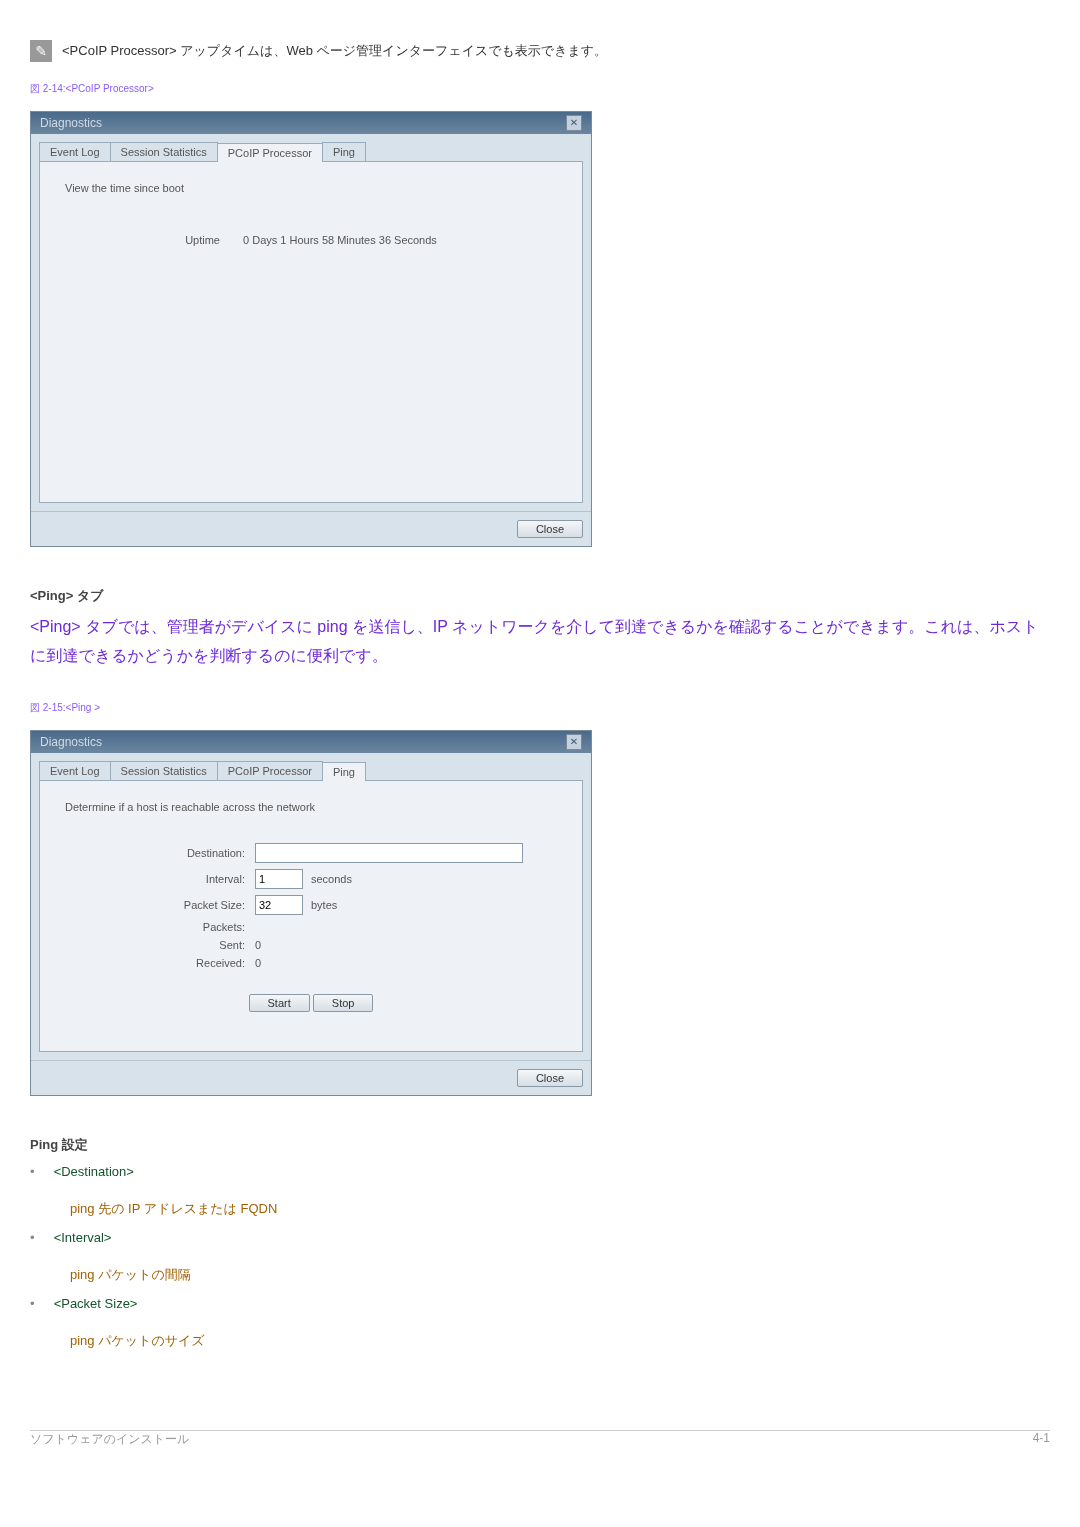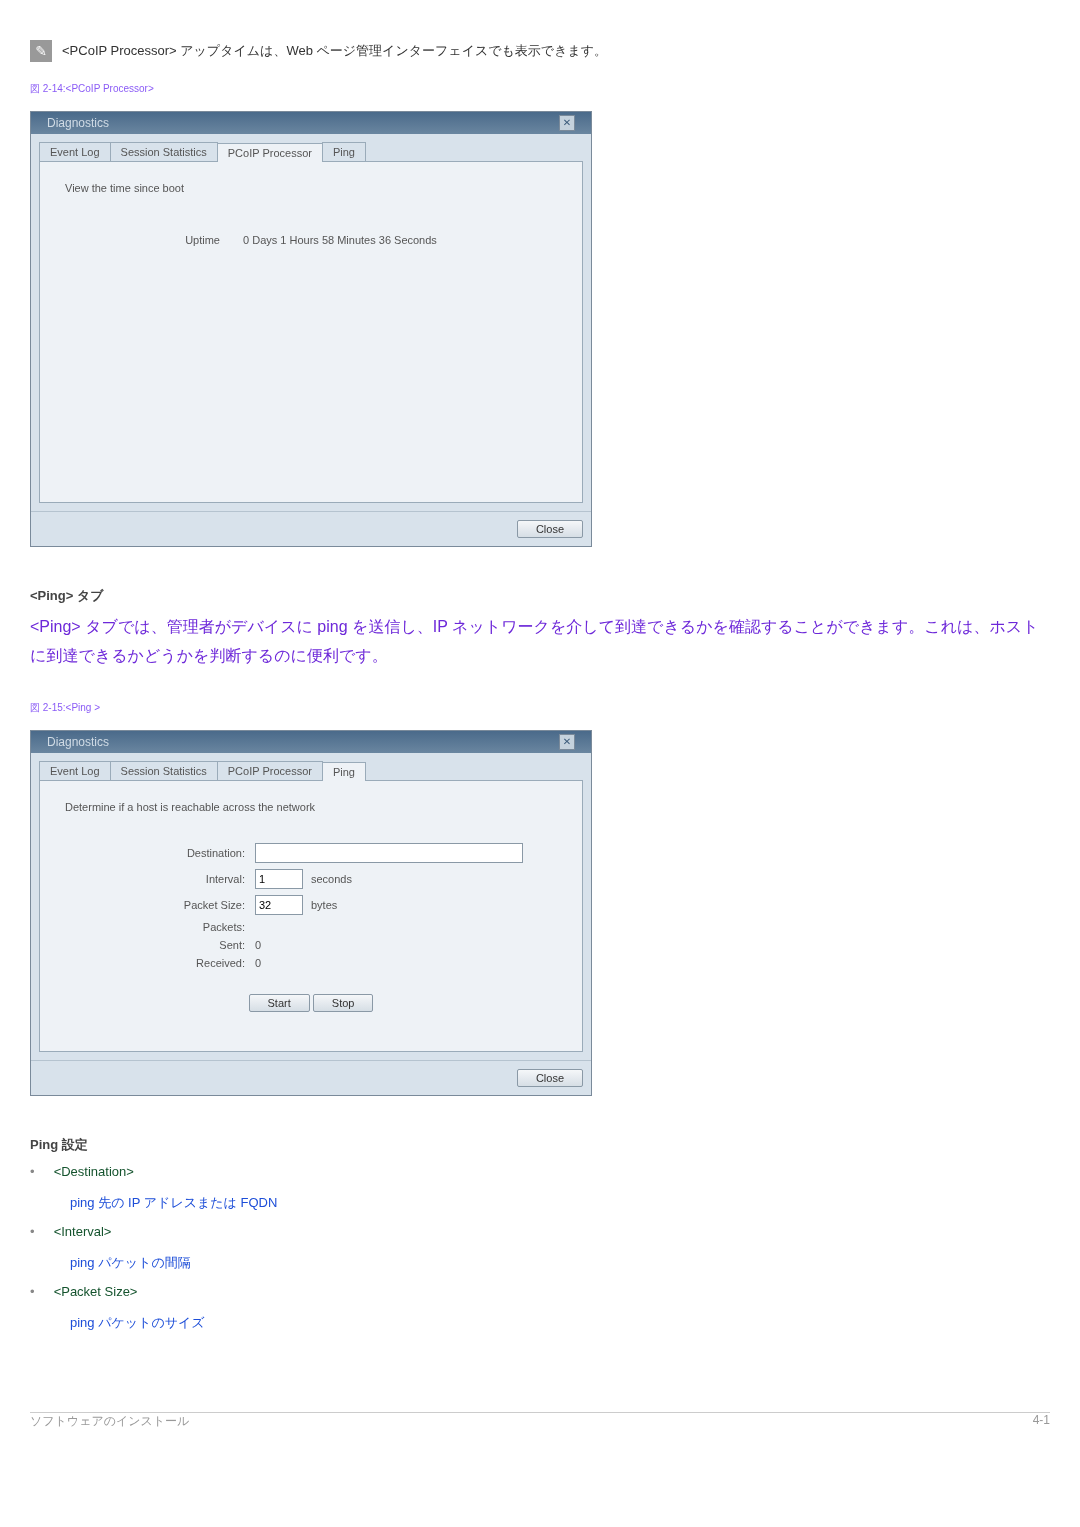--- a/index.html
+++ b/index.html
@@ -34,21 +34,21 @@
   }
   .dialog {
     width: 560px;
     border: 1px solid #7a8a9a;
     background: #d8e2eb;
     margin-bottom: 40px;
   }
   .dialog-title {
     background: linear-gradient(#4a6a8a, #6a86a0);
     color: #d0dbe5;
-    padding: 3px 16px;
+    padding: 3px 9px;
     font-size: 12px;
     display: flex;
     justify-content: space-between;
     align-items: center;
   }
   .dialog-close-x {
     width: 14px;
     height: 14px;
     background: #c5d2dd;
     color: #3a5a7a;
@@ -167,22 +167,22 @@
     display: inline-block;
     width: 20px;
     color: #888;
   }
   ul.settings .item-title {
     color: #14532d;
   }
   ul.settings .item-desc {
     display: block;
     margin-left: 40px;
-    color: #1d4ed8;
-    margin-top: 15px;
+    color: #a16207;
+    margin-top: 21px;
   }
   .page-footer {
     margin-top: 80px;
     border-top: 1px solid #ccc;
     display: flex;
     justify-content: space-between;
     color: #999;
     font-size: 12px;
   }
 </style>

